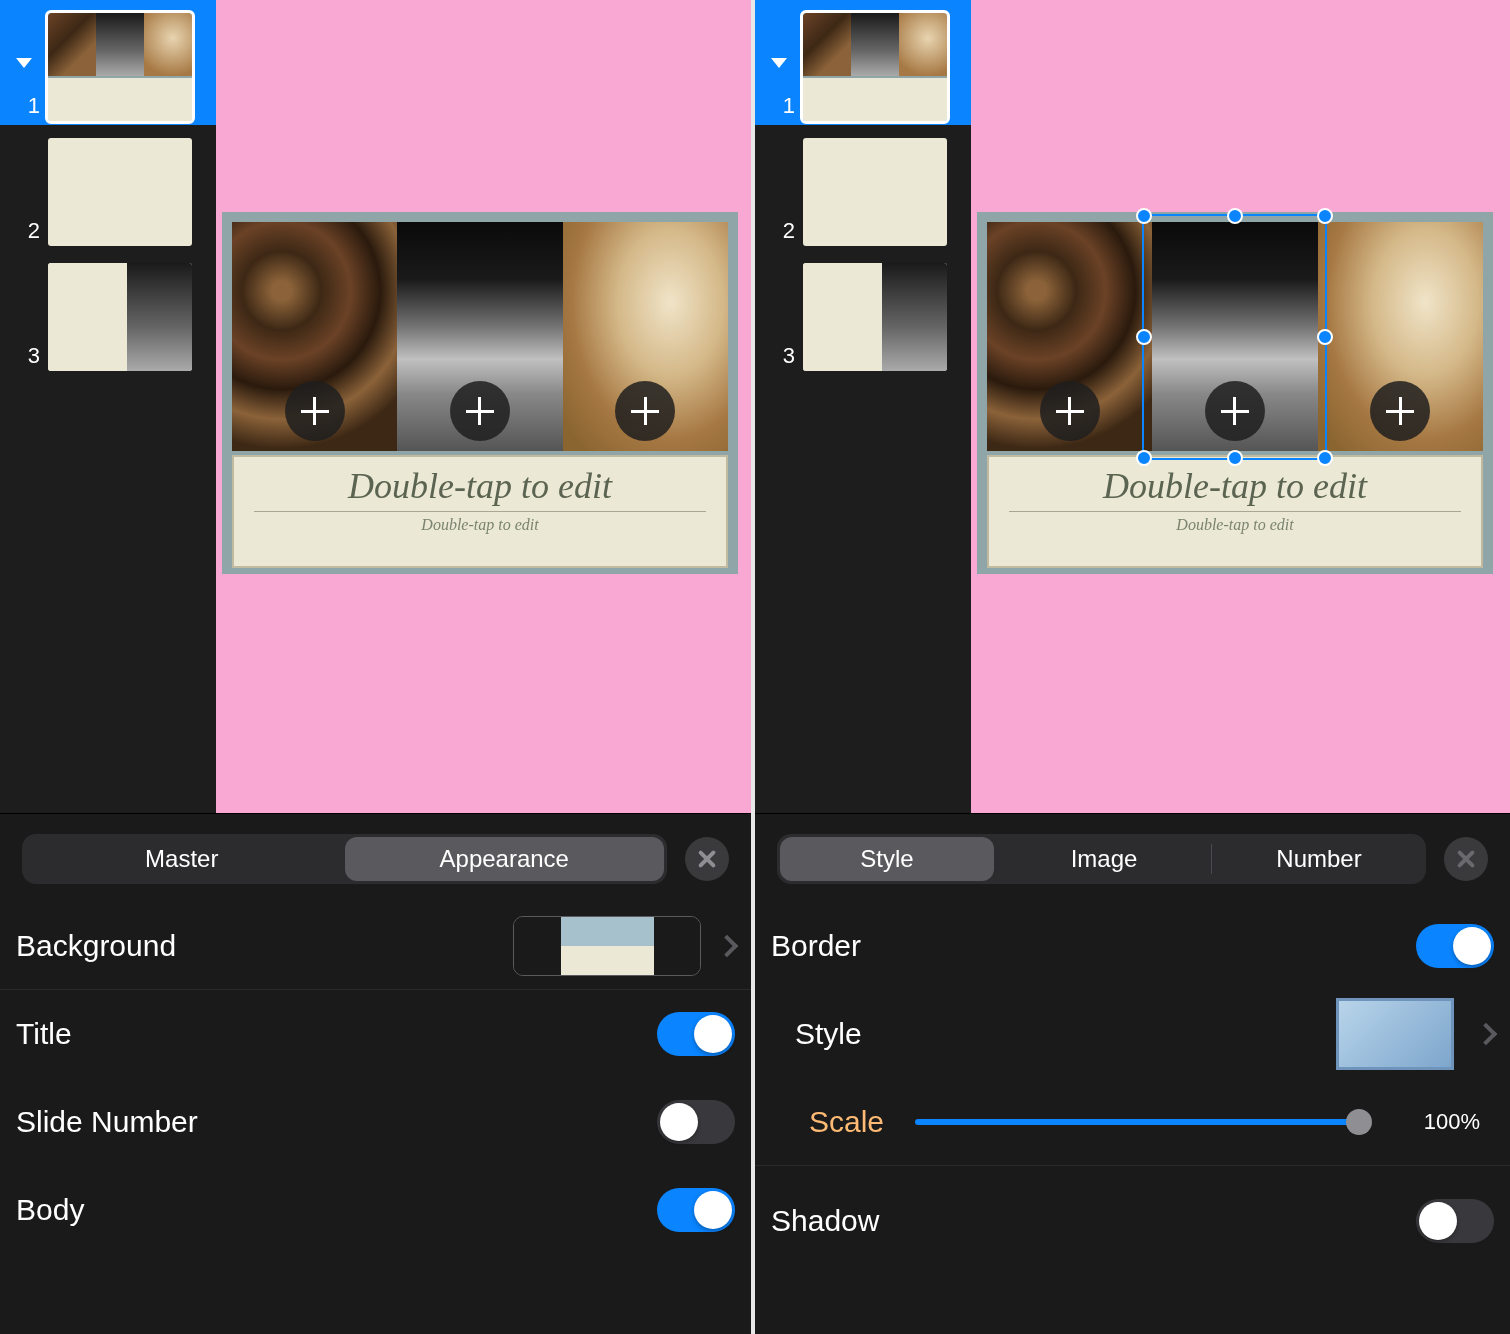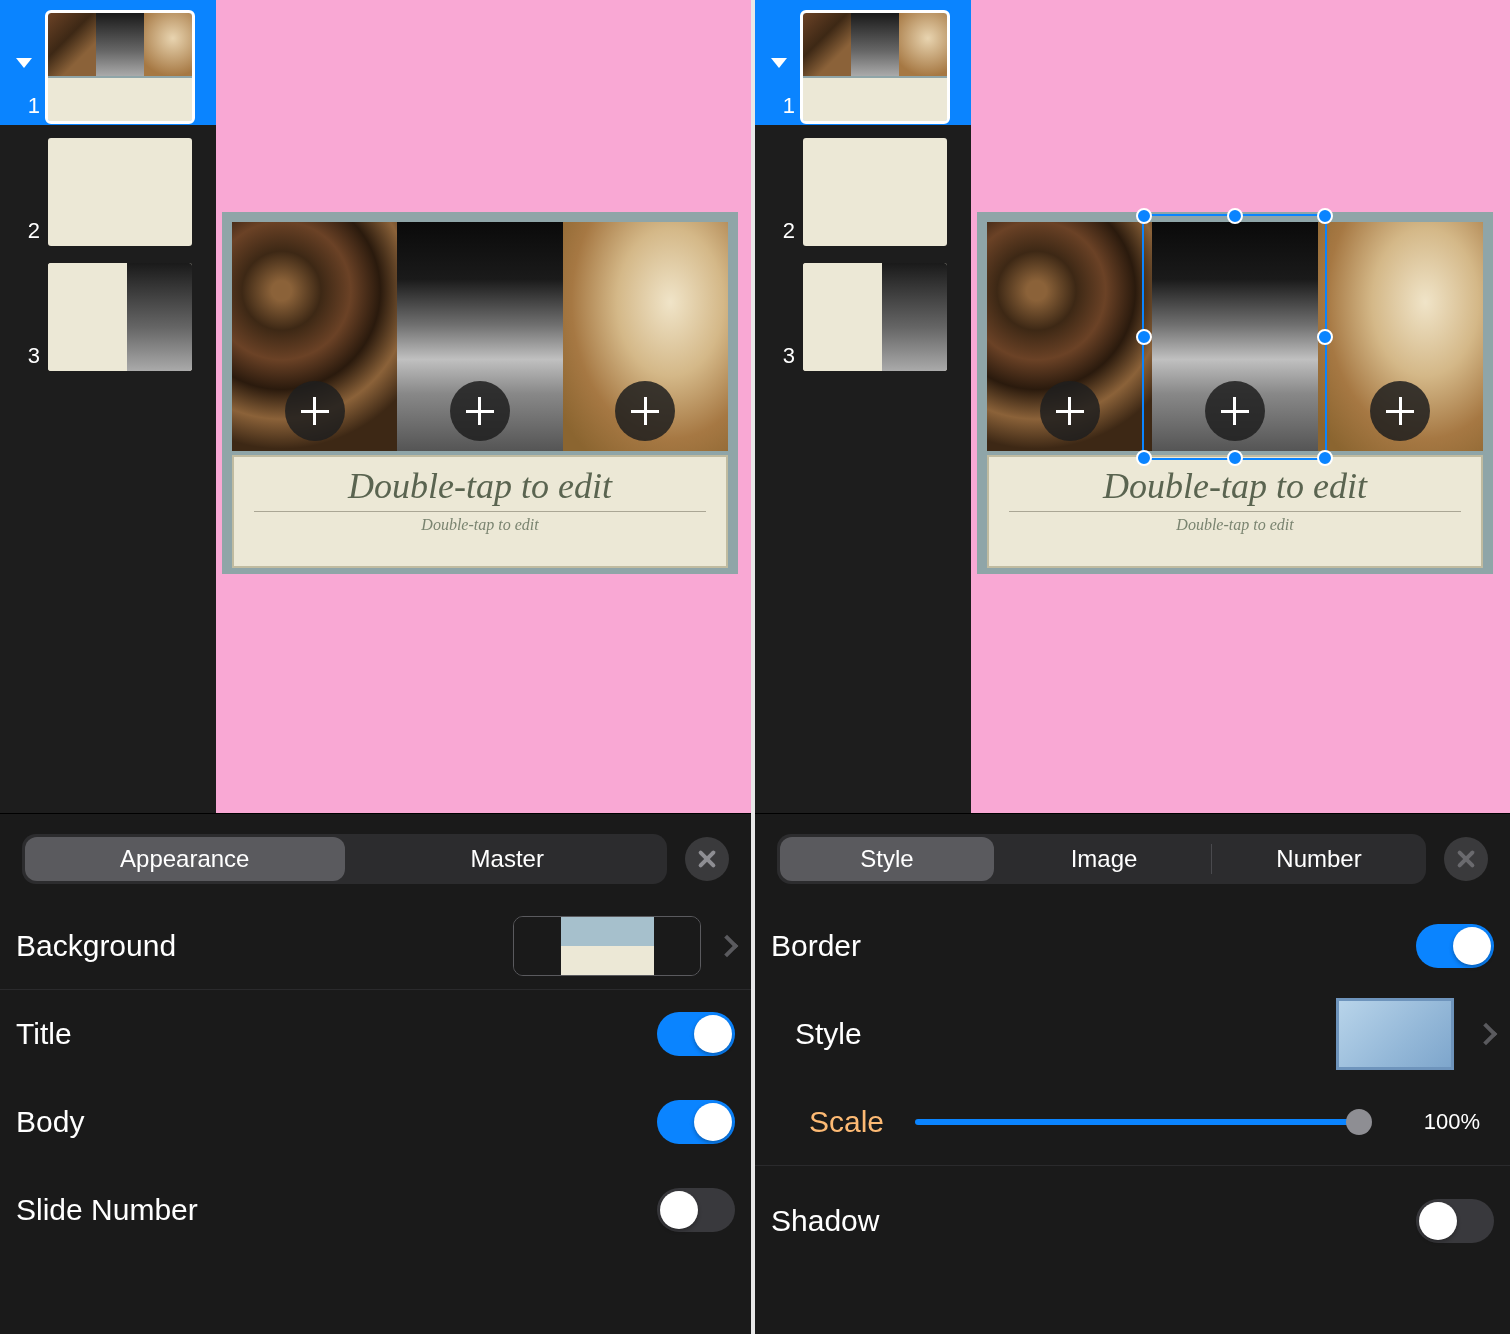--- a/index.html
+++ b/index.html
@@ -122,22 +122,22 @@
             <div class="title-text">Double-tap to edit</div>
             <div class="sub-text">Double-tap to edit</div>
           </div>
         </div>
       </div>
     </div>
   </div>
   <div class="panel">
     <div class="seg-row">
       <div class="segmented">
+        <div class="seg">Master</div>
         <div class="seg active">Appearance</div>
-        <div class="seg">Master</div>
       </div>
       <div class="closebtn"></div>
     </div>
     <div class="row">
       <div class="label">Background</div>
       <div class="bg-swatch">
         <div class="sleft"></div>
           <div class="smid">
             <div class="top"></div>
             <div class="bot"></div>
@@ -146,28 +146,28 @@
       </div>
       <div class="chev"></div>
     </div>
     <div class="row noborder">
       <div class="label">Title</div>
       <div class="toggle on">
           <div class="knob"></div>
         </div>
     </div>
     <div class="row noborder">
+      <div class="label">Slide Number</div>
+      <div class="toggle off">
+          <div class="knob"></div>
+        </div>
+    </div>
+    <div class="row noborder">
       <div class="label">Body</div>
       <div class="toggle on">
-          <div class="knob"></div>
-        </div>
-    </div>
-    <div class="row noborder">
-      <div class="label">Slide Number</div>
-      <div class="toggle off">
           <div class="knob"></div>
         </div>
     </div>
   </div>
 </div>
 
 <div class="pane">
   <div class="editor">
     <div class="navigator">
       <div class="thumb-row selected">

